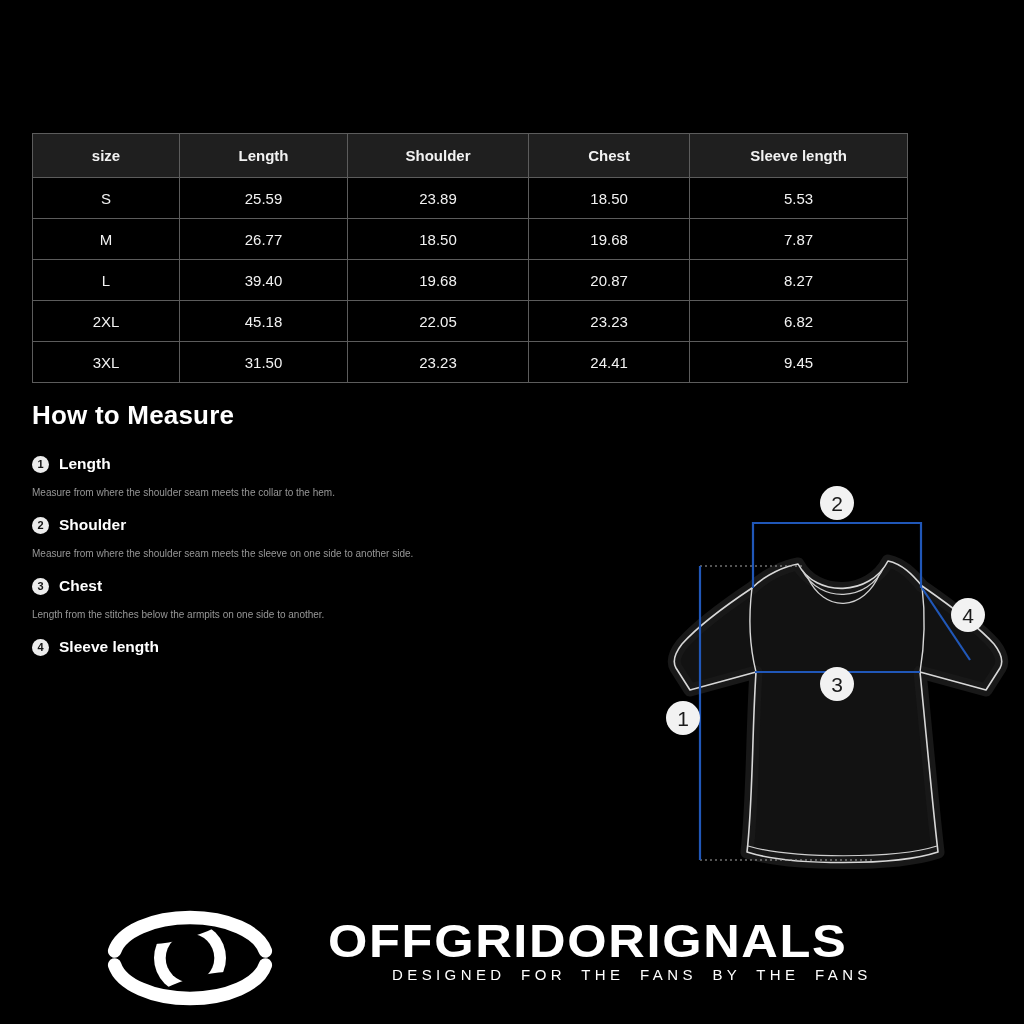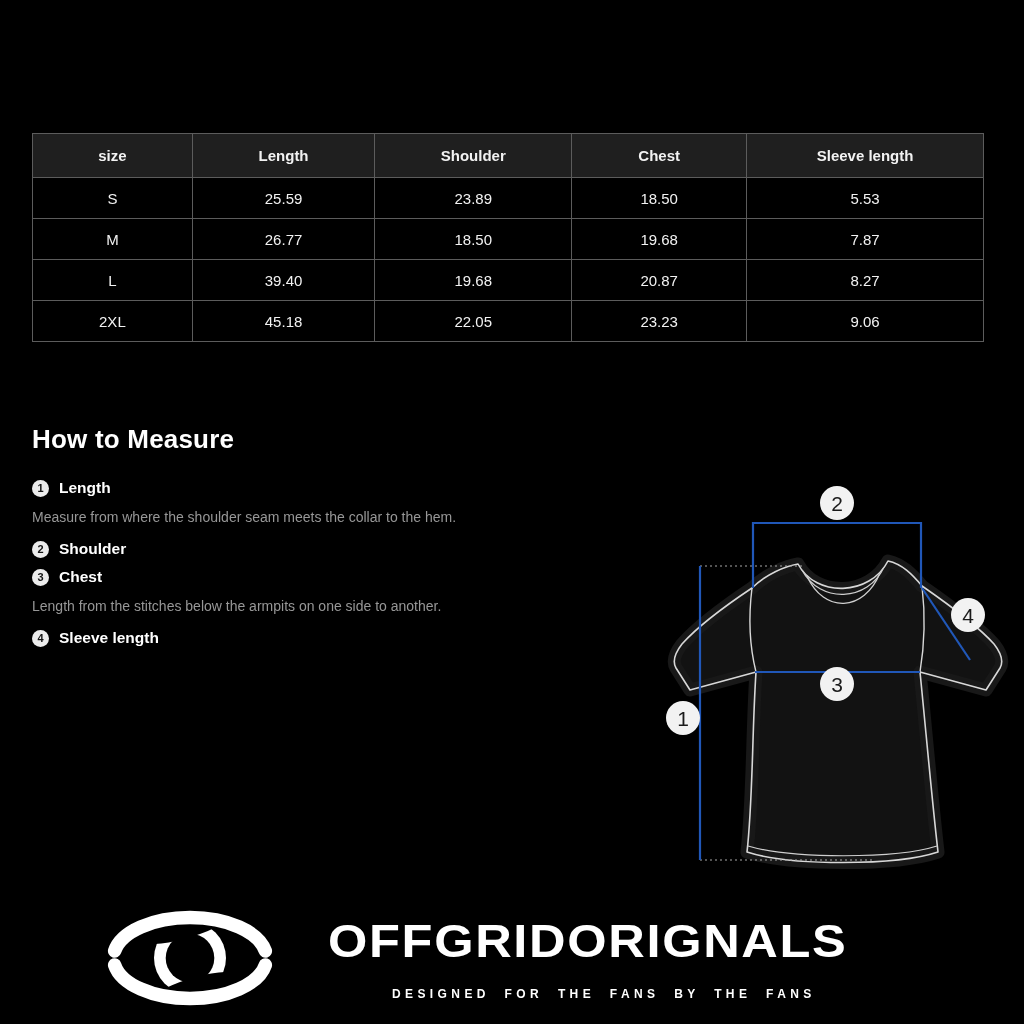--- a/index.html
+++ b/index.html
@@ -3,57 +3,57 @@
 <meta charset="utf-8">
 <style>
   html,body{margin:0;padding:0;}
   body{
     width:1024px;height:1024px;position:relative;background:#000;
     font-family:"Liberation Sans","DejaVu Sans",sans-serif;color:#f2f2f2;overflow:hidden;
   }
 
   
   .size-table{
-    position:absolute;left:32px;top:133px;width:952px;border-collapse:collapse;
+    position:absolute;left:32px;top:133px;width:876px;border-collapse:collapse;
     table-layout:fixed;
   }
   .size-table th,.size-table td{
     border:1px solid #5c5c5c;text-align:center;vertical-align:middle;
     font-size:15px;color:#f2f2f2;
   }
   .size-table th{background:#1f1f1f;font-weight:700;height:41px;}
   .size-table td{background:#000;font-weight:400;height:38px;}
   .col-size{width:16.8%;} .col-length{width:19.2%;} .col-shoulder{width:20.7%;}
   .col-chest{width:18.4%;} .col-sleeve{width:24.9%;}
 
   
-  .how-to{position:absolute;left:32px;top:424px;width:620px;}
+  .how-to{position:absolute;left:32px;top:400px;width:620px;}
   .how-to h2{margin:0 0 24px 0;font-size:26px;font-weight:700;color:#fff;letter-spacing:.2px;}
   .mi-label{display:flex;align-items:center;gap:10px;margin:0 0 10px 0;}
   .mi-badge{
     width:17px;height:17px;border-radius:50%;background:#ececec;color:#141414;
     font-size:11px;font-weight:700;display:flex;align-items:center;justify-content:center;
     flex:0 0 17px;
   }
   .mi-name{font-size:15.5px;font-weight:700;color:#fff;}
-  .mi-desc{font-size:14px;color:#979797;margin:0 0 13px 0;line-height:20px;}
+  .mi-desc{font-size:10px;color:#979797;margin:0 0 13px 0;line-height:20px;}
 
   
   .diagram{position:absolute;left:640px;top:470px;width:384px;height:440px;}
   .badge-num{font-family:"Liberation Sans","DejaVu Sans",sans-serif;font-size:21px;fill:#1a1a1a;}
 
   
   .logo{position:absolute;left:100px;top:904px;width:180px;height:108px;}
   .brand{
     position:absolute;left:328px;top:914px;font-size:46px;font-weight:800;color:#fff;
     letter-spacing:1.5px;transform:scaleX(1.1);transform-origin:left center;white-space:nowrap;
   }
   .tagline{
-    position:absolute;left:392px;top:966px;font-size:12px;font-weight:700;color:#fff;
-    letter-spacing:4.4px;word-spacing:7px;white-space:nowrap;margin-top:21px;
+    position:absolute;left:392px;top:966px;font-size:15px;font-weight:400;color:#fff;
+    letter-spacing:4.4px;word-spacing:7px;white-space:nowrap;
   }
 </style>
 </head>
 <body>
 
 <table class="size-table">
   <colgroup>
     <col class="col-size">
       <col class="col-length">
       <col class="col-shoulder">
@@ -89,38 +89,46 @@
       <td>39.40</td>
       <td>19.68</td>
       <td>20.87</td>
       <td>8.27</td>
     </tr>
     <tr>
       <td>2XL</td>
       <td>45.18</td>
       <td>22.05</td>
       <td>23.23</td>
-      <td>9.06</td>
+      <td>6.82</td>
+    </tr>
+    <tr>
+      <td>3XL</td>
+      <td>31.50</td>
+      <td>23.23</td>
+      <td>24.41</td>
+      <td>9.45</td>
     </tr>
   </tbody>
 </table>
 
 <div class="how-to">
   <h2>How to Measure</h2>
 
   <div class="mi-label">
     <span class="mi-badge">1</span>
     <span class="mi-name">Length</span>
   </div>
   <p class="mi-desc">Measure from where the shoulder seam meets the collar to the hem.</p>
 
   <div class="mi-label">
     <span class="mi-badge">2</span>
     <span class="mi-name">Shoulder</span>
   </div>
+  <p class="mi-desc">Measure from where the shoulder seam meets the sleeve on one side to another side.</p>
 
   <div class="mi-label">
     <span class="mi-badge">3</span>
     <span class="mi-name">Chest</span>
   </div>
   <p class="mi-desc">Length from the stitches below the armpits on one side to another.</p>
 
   <div class="mi-label">
     <span class="mi-badge">4</span>
     <span class="mi-name">Sleeve length</span>

